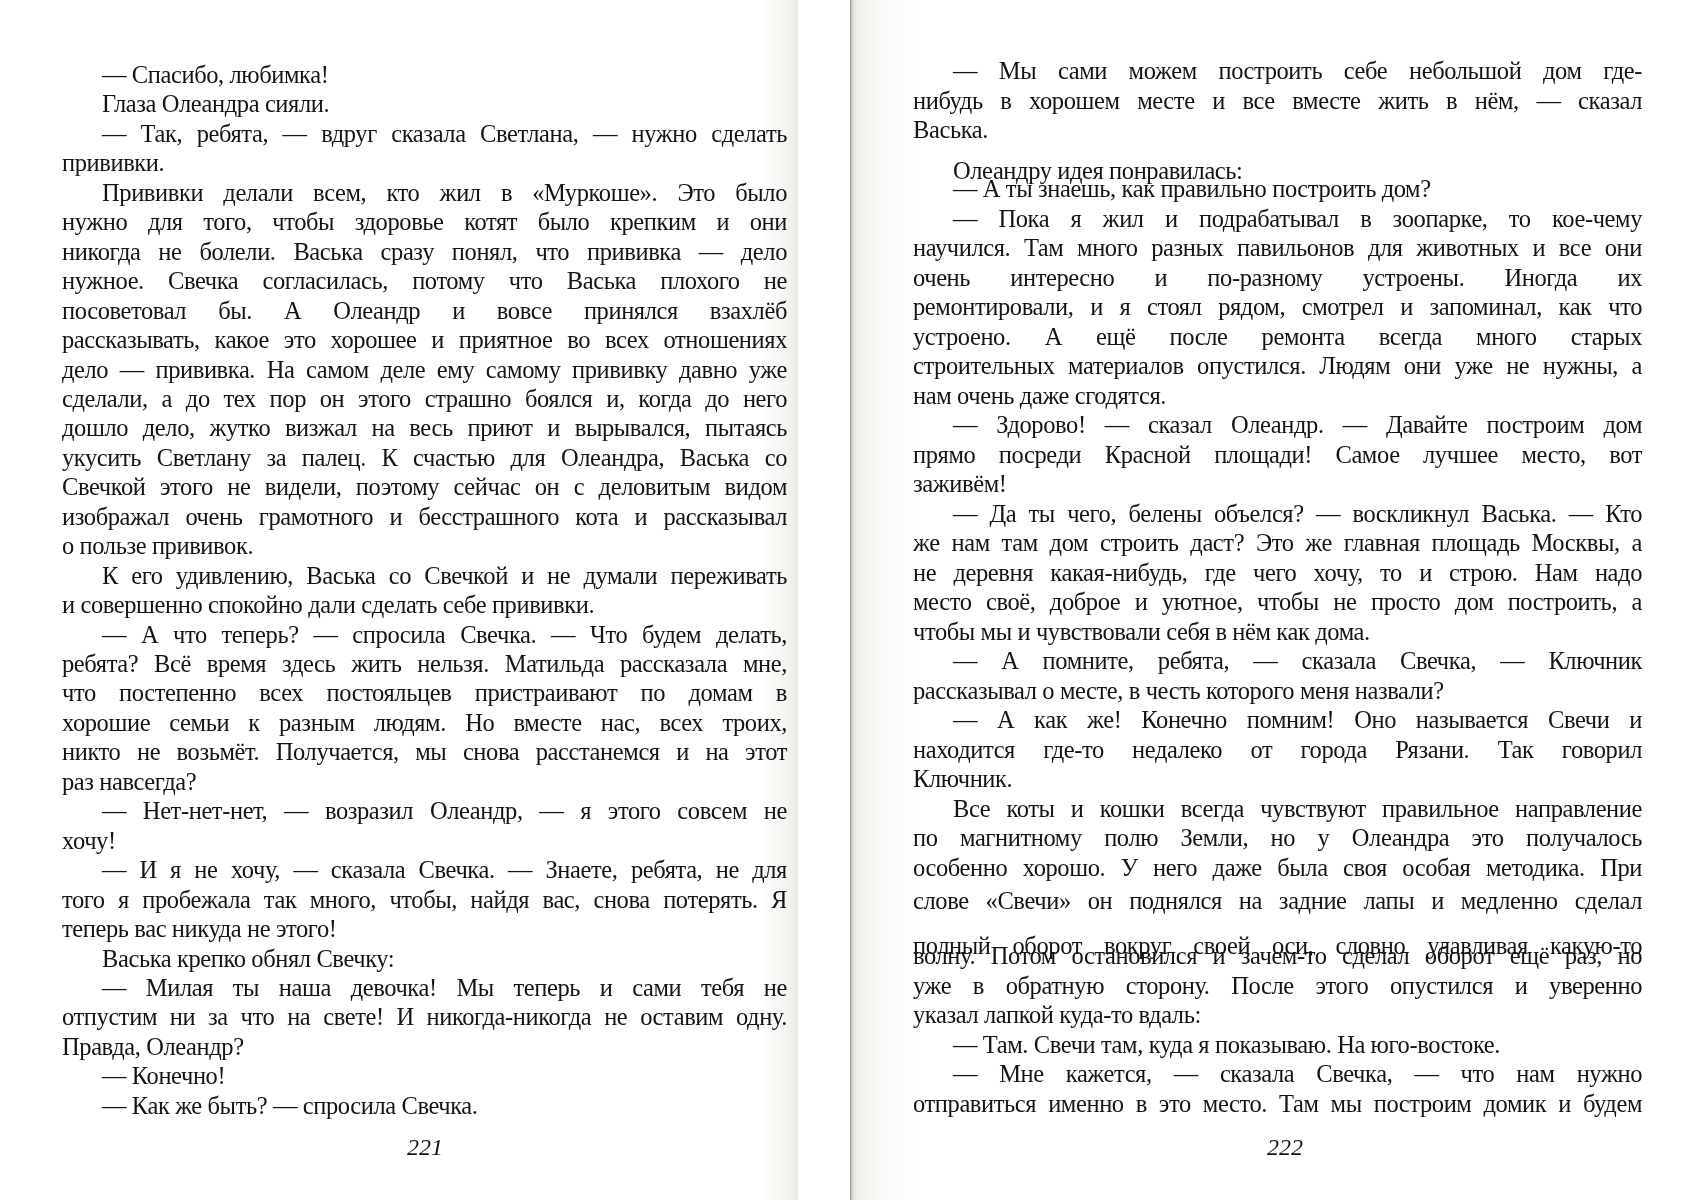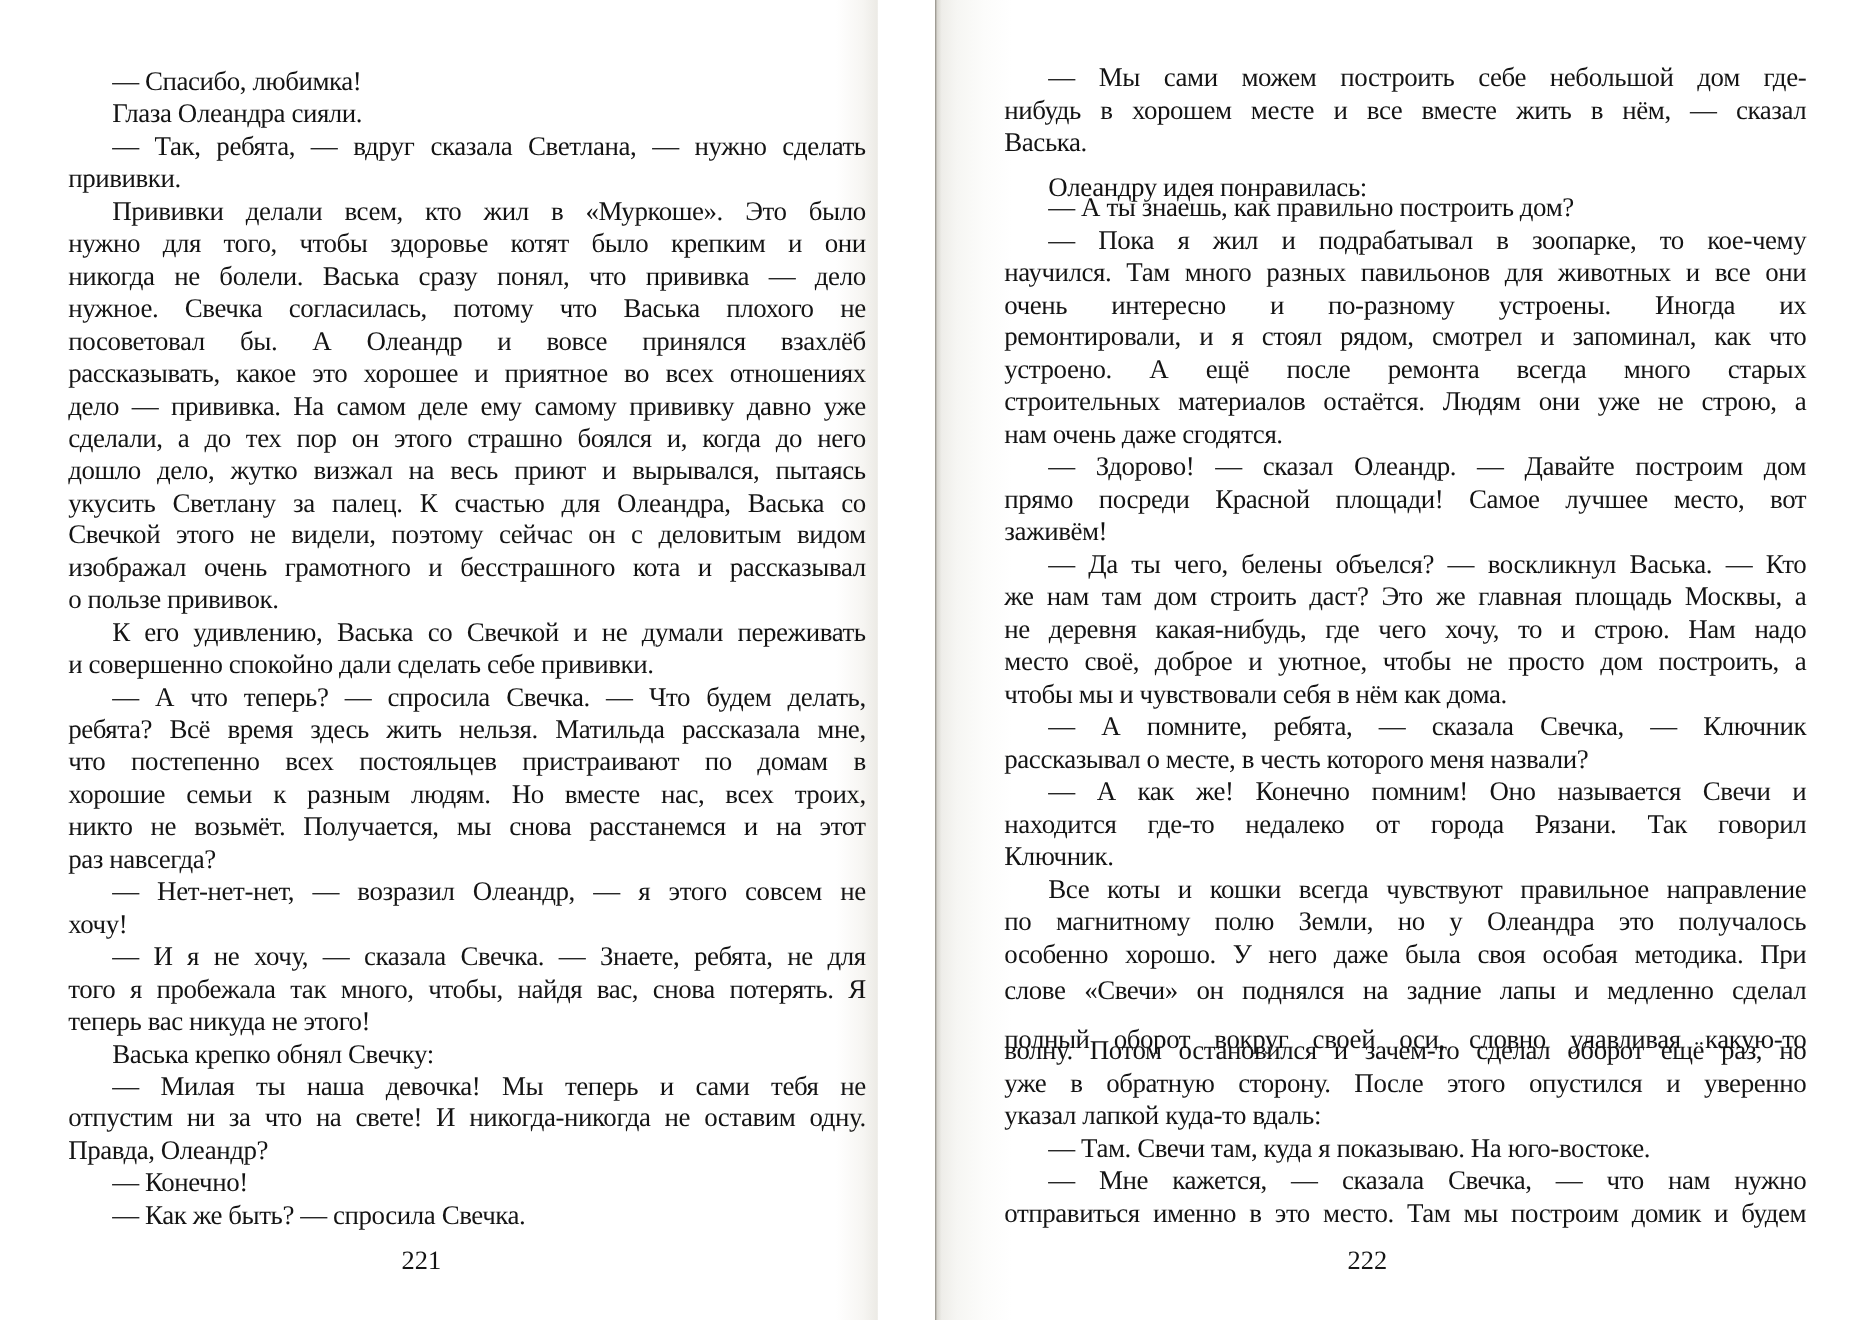--- a/index.html
+++ b/index.html
@@ -70,22 +70,24 @@
       text-align-last: justify;
       letter-spacing: -0.4px;
     }
     .line.indent { padding-left: 40px; box-sizing: border-box; }
     .line.last { text-align-last: left; }
 
     .page-number {
       position: absolute;
       top: 1132px;
       width: 120px;
+      text-align: center;
       font-size: 24px;
       line-height: 30px;
+      font-style: italic;
     }
     .page-left .page-number { left: 365px; }
     .page-right .page-number { left: 375px; }
   </style>
 </head>
 <body>
 
 <div class="spread">
   <div class="page page-left">
     <div class="text-block" id="left-text">
@@ -133,21 +135,21 @@
         <div class="line indent" style="top: 56px;">— Мы сами можем построить себе небольшой дом где-</div>
         <div class="line" style="top: 85.5px;">нибудь в хорошем месте и все вместе жить в нём, — сказал</div>
         <div class="line last" style="top: 115px;">Васька.</div>
         <div class="line indent last" style="top: 156px;">Олеандру идея понравилась:</div>
         <div class="line indent last" style="top: 174px;">— А ты знаешь, как правильно построить дом?</div>
         <div class="line indent" style="top: 203.5px;">— Пока я жил и подрабатывал в зоопарке, то кое-чему</div>
         <div class="line" style="top: 233px;">научился. Там много разных павильонов для животных и все они</div>
         <div class="line" style="top: 262.5px;">очень интересно и по-разному устроены. Иногда их</div>
         <div class="line" style="top: 292px;">ремонтировали, и я стоял рядом, смотрел и запоминал, как что</div>
         <div class="line" style="top: 321.5px;">устроено. А ещё после ремонта всегда много старых</div>
-        <div class="line" style="top: 351px;">строительных материалов остаётся. Людям они уже не строю, а</div>
+        <div class="line" style="top: 351px;">строительных материалов опустился. Людям они уже не нужны, а</div>
         <div class="line last" style="top: 380.5px;">нам очень даже сгодятся.</div>
         <div class="line indent" style="top: 410px;">— Здорово! — сказал Олеандр. — Давайте построим дом</div>
         <div class="line" style="top: 439.5px;">прямо посреди Красной площади! Самое лучшее место, вот</div>
         <div class="line last" style="top: 469px;">заживём!</div>
         <div class="line indent" style="top: 498.5px;">— Да ты чего, белены объелся? — воскликнул Васька. — Кто</div>
         <div class="line" style="top: 528px;">же нам там дом строить даст? Это же главная площадь Москвы, а</div>
         <div class="line" style="top: 557.5px;">не деревня какая-нибудь, где чего хочу, то и строю. Нам надо</div>
         <div class="line" style="top: 587px;">место своё, доброе и уютное, чтобы не просто дом построить, а</div>
         <div class="line last" style="top: 616.5px;">чтобы мы и чувствовали себя в нём как дома.</div>
         <div class="line indent" style="top: 646px;">— А помните, ребята, — сказала Свечка, — Ключник</div>

